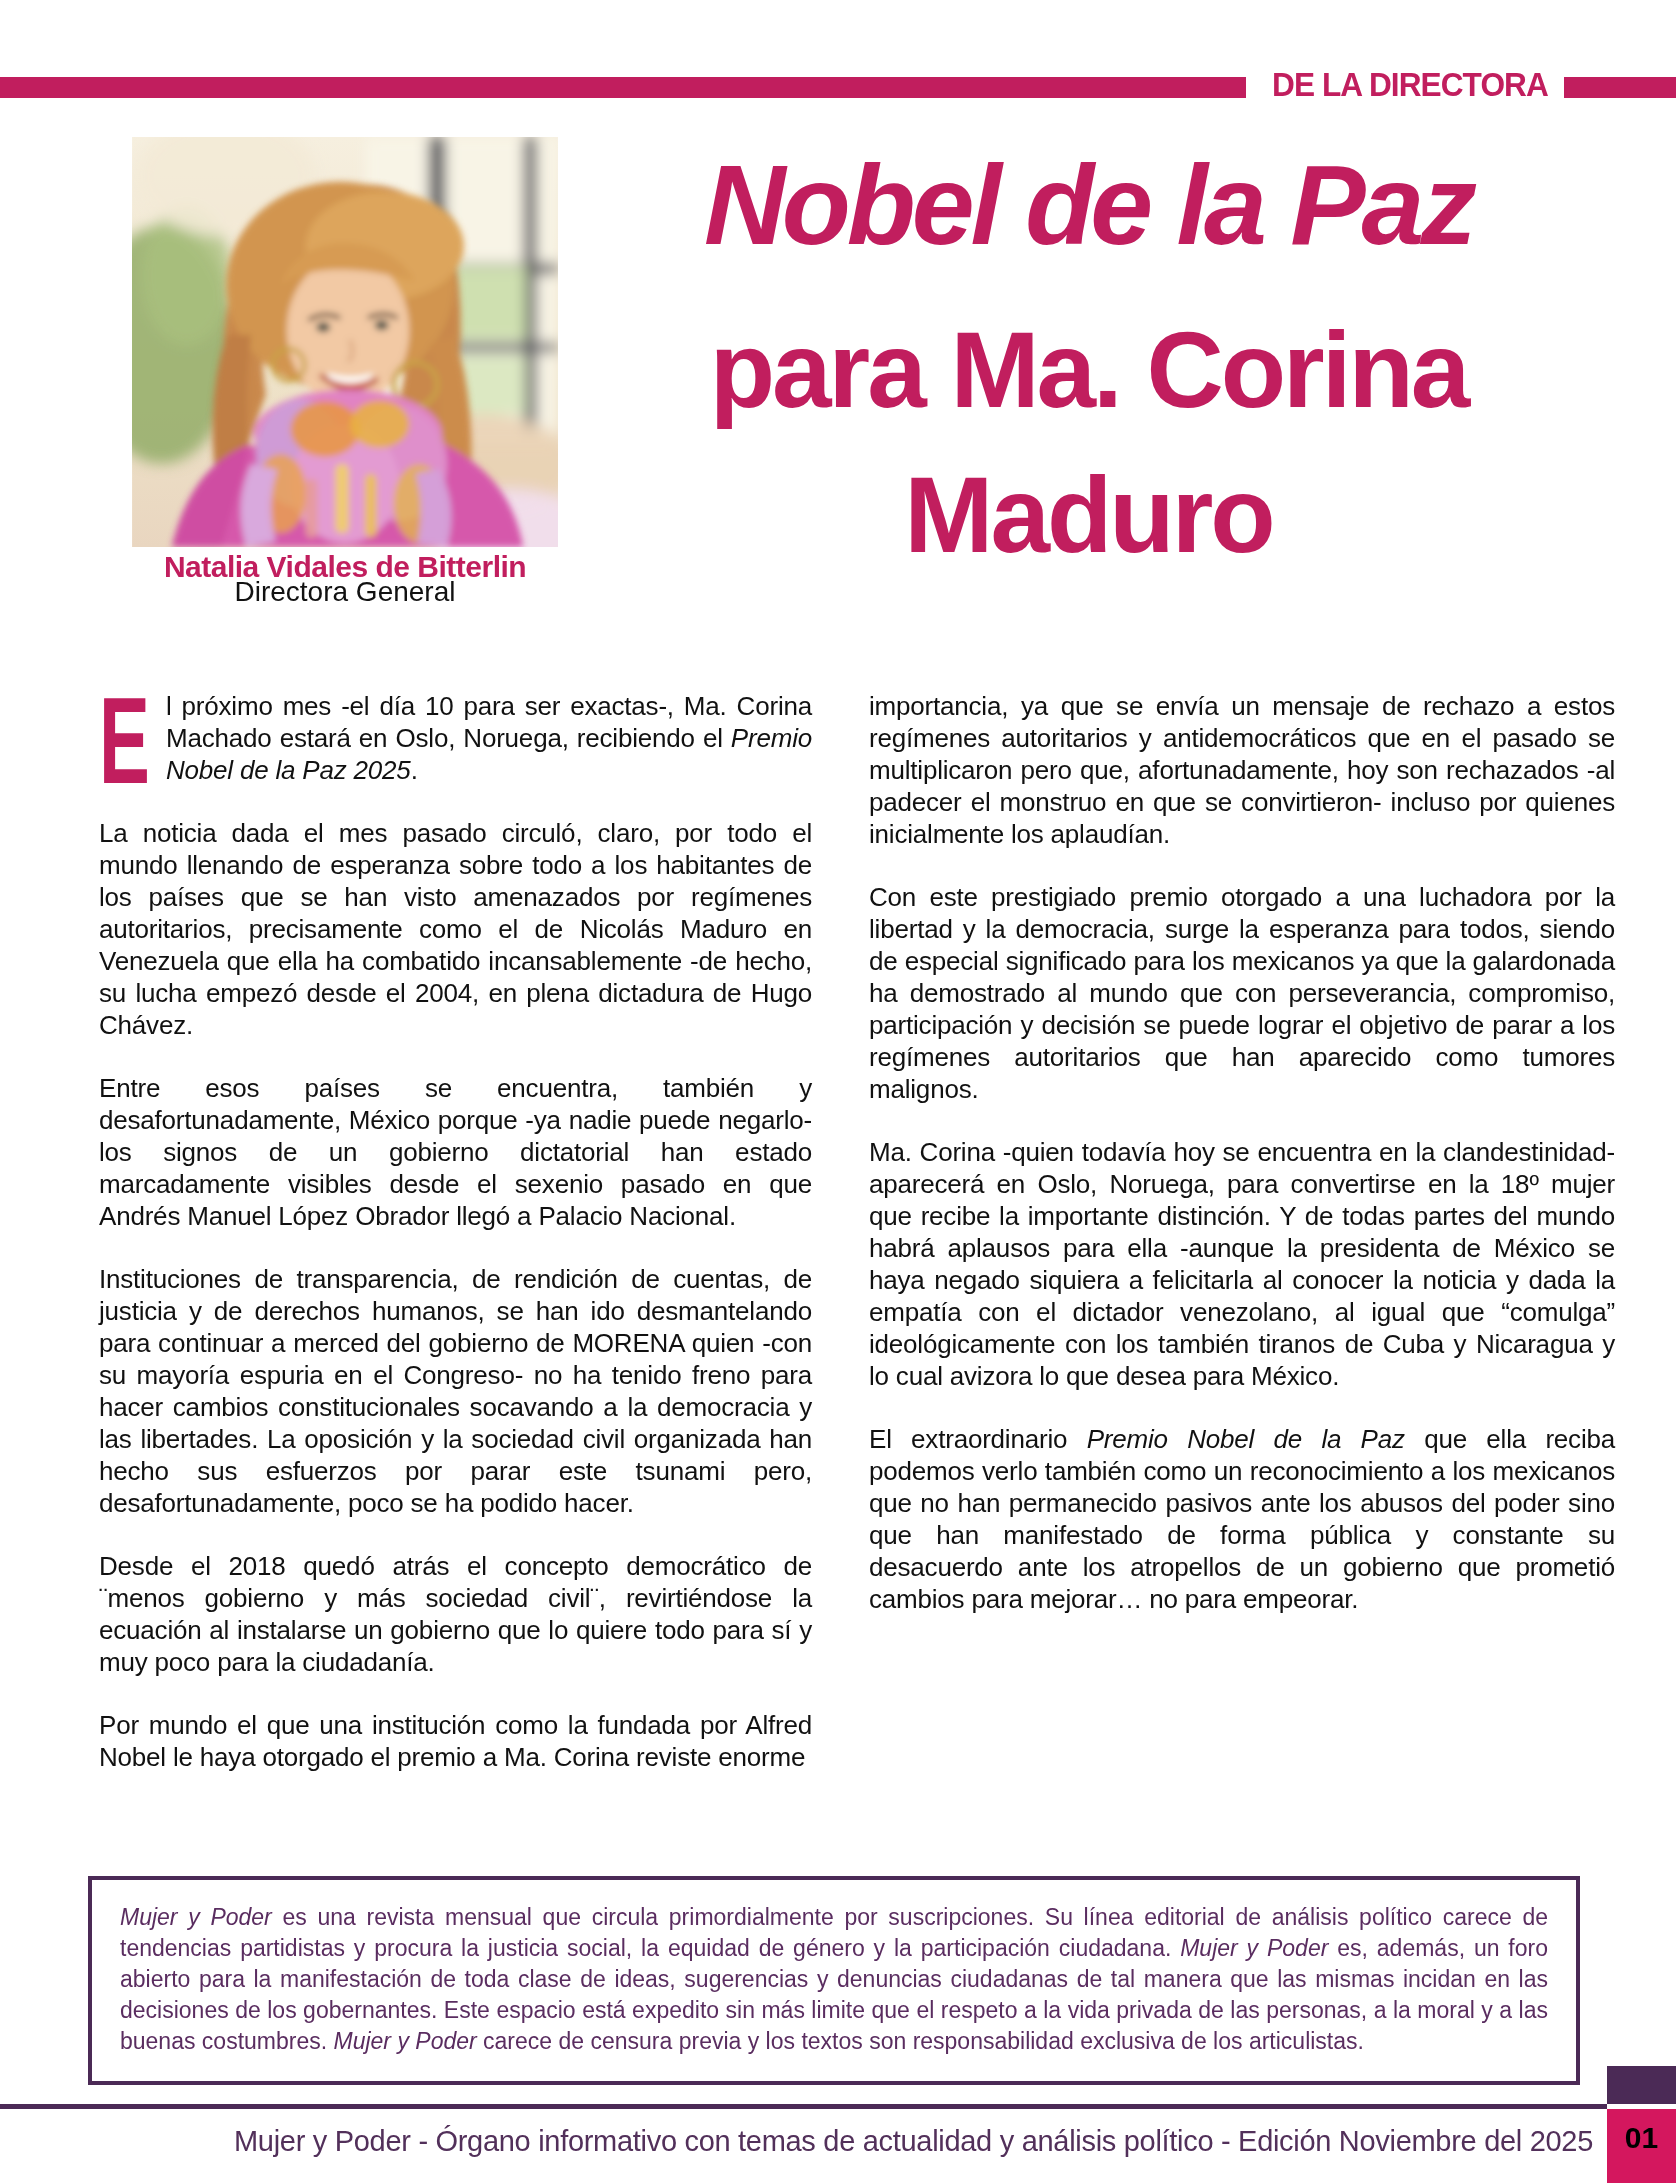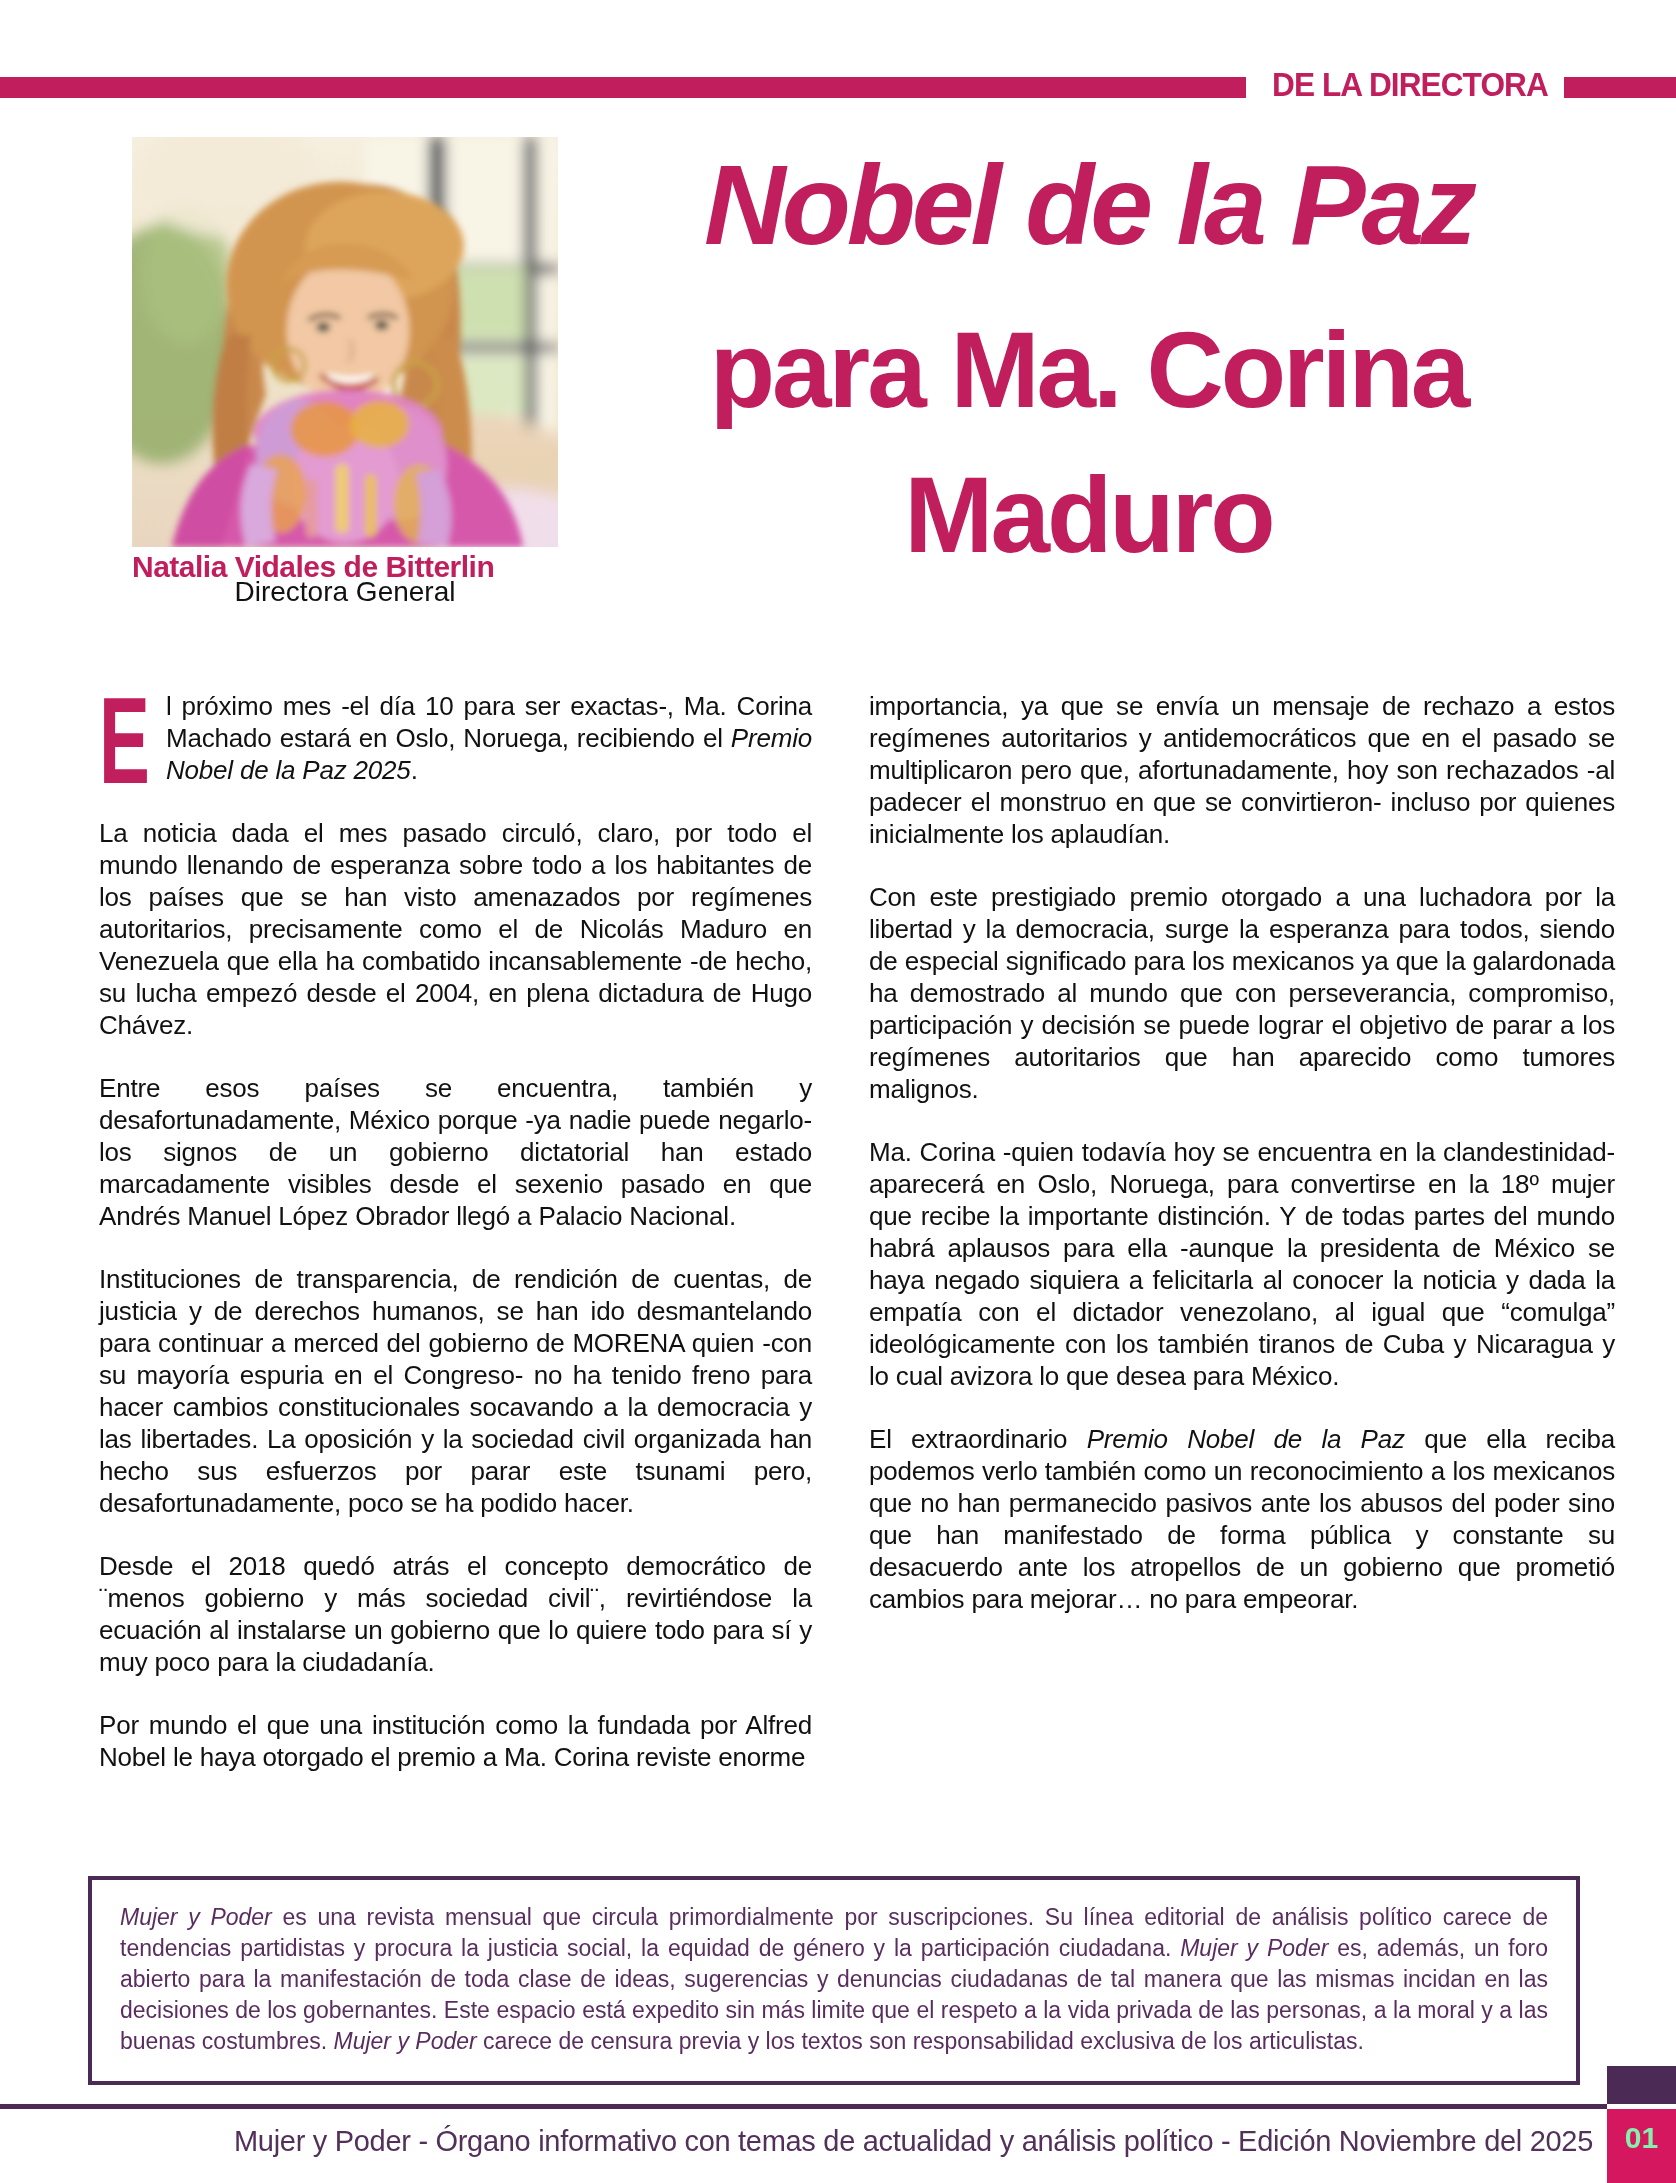--- a/index.html
+++ b/index.html
@@ -18,21 +18,21 @@
   .band-label{
     position:absolute;top:65px;left:1272px;width:263px;
     font-size:34px;font-weight:bold;color:#c11e5e;
     letter-spacing:-1px;white-space:nowrap;
     transform:scaleX(0.93);transform-origin:0 50%;
   }
   
   .portrait{position:absolute;left:132px;top:137px;width:426px;height:410px;overflow:hidden;}
   .portrait svg{display:block;}
   .caption-name{
-    position:absolute;left:132px;top:550px;width:426px;text-align:left;
+    position:absolute;left:132px;top:550px;width:426px;text-align:center;
     font-size:30px;font-weight:bold;color:#c11e5e;letter-spacing:-0.5px;
   }
   .caption-role{
     position:absolute;left:132px;top:576px;width:426px;text-align:center;
     font-size:28px;color:#111111;
   }
   
   .title{
     position:absolute;left:546px;top:149px;width:1085px;
     text-align:center;color:#c11e5e;font-weight:bold;
@@ -70,21 +70,21 @@
   }
   
   .footer-rule{position:absolute;left:0;top:2104px;width:1607px;height:5px;background:#4b2a56;}
   .footer-text{
     position:absolute;right:83px;top:2125px;
     font-size:29px;color:#52305a;white-space:nowrap;letter-spacing:-0.3px;
   }
   .corner-purple{position:absolute;left:1607px;top:2066px;width:69px;height:38px;background:#4b2a56;}
   .corner-pink{
     position:absolute;left:1607px;top:2109px;width:69px;height:74px;background:#d4175e;
-    color:#86efac;font-size:30px;font-weight:bold;text-align:center;
+    color:#000000;font-size:30px;font-weight:bold;text-align:center;
     box-sizing:border-box;padding-top:12px;
   }
 </style>
 </head>
 <body>
 
 <div class="page">
 
   <div class="band band-long"></div>
   <div class="band-label">DE LA DIRECTORA</div>

